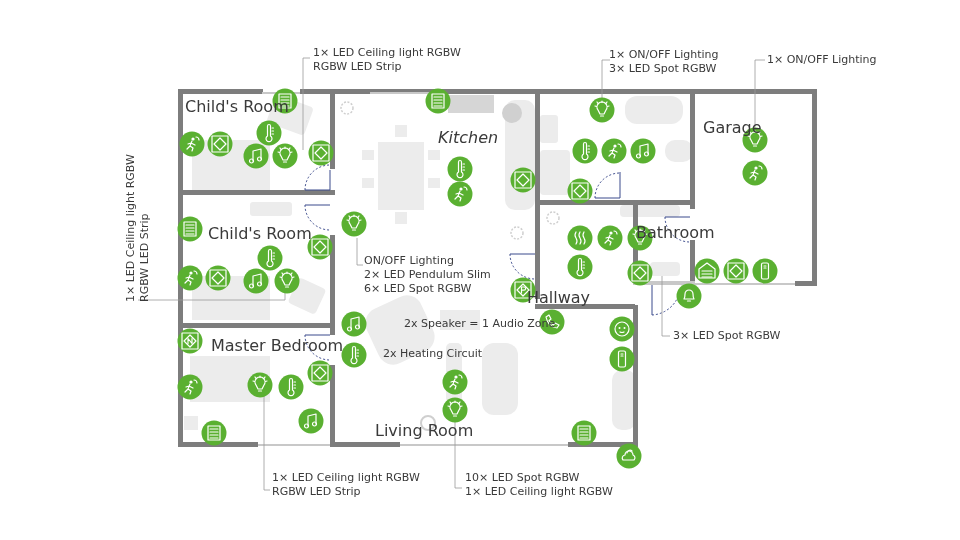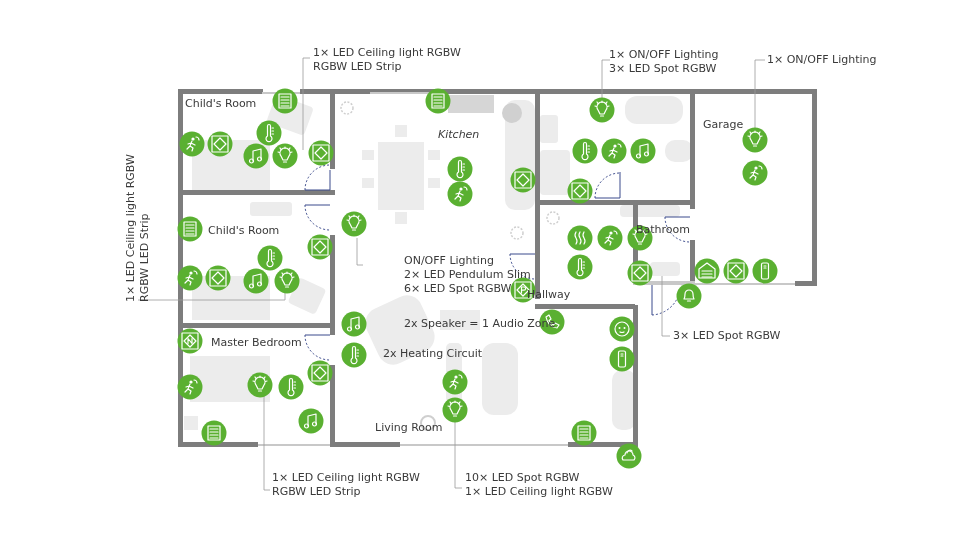--- a/index.html
+++ b/index.html
@@ -1,19 +1,19 @@
 <!DOCTYPE html>
 <html><head>
 <meta charset="utf-8">
 <style>
   html,body{margin:0;padding:0;background:#ffffff;}
   body{width:960px;height:540px;overflow:hidden;position:relative;font-family:"DejaVu Sans",sans-serif;color:#333;}
   #plan{position:absolute;left:0;top:0;}
   .lbl{position:absolute;font-size:11px;line-height:14px;color:#3a3a3a;white-space:nowrap;font-family:"DejaVu Sans",sans-serif;}
-  .room{position:absolute;font-size:11px;color:#3a3a3a;white-space:nowrap;font-family:"DejaVu Sans",sans-serif;}
+  .room{position:absolute;font-size:16px;color:#3a3a3a;white-space:nowrap;font-family:"DejaVu Sans",sans-serif;}
   .vert{position:absolute;font-size:11px;line-height:14px;color:#3a3a3a;white-space:nowrap;transform-origin:left top;transform:rotate(-90deg);}
 </style>
 </head>
 <body>
 
 <svg id="plan" width="960" height="540" viewBox="0 0 960 540">
 
   <g fill="#ececec">
     <rect x="192" y="140" width="78" height="50"></rect>
     <rect x="270" y="100" width="40" height="30" rx="4" transform="rotate(20 290 115)"></rect>
@@ -571,21 +571,21 @@
   <div>1× LED Ceiling light RGBW</div>
   <div>RGBW LED Strip</div>
 </div>
 <div class="lbl" style="left:609px;top:48px;">
   <div>1× ON/OFF Lighting</div>
   <div>3× LED Spot RGBW</div>
 </div>
 <div class="lbl" style="left:767px;top:53px;">
   <div>1× ON/OFF Lighting</div>
 </div>
-<div class="lbl" style="left:364px;top:254px;margin-left:40px;">
+<div class="lbl" style="left:364px;top:254px;">
   <div>ON/OFF Lighting</div>
   <div>2× LED Pendulum Slim</div>
   <div>6× LED Spot RGBW</div>
 </div>
 <div class="lbl" style="left:376px;top:317px;margin-left:28px;">2x Speaker = 1 Audio Zone</div>
 <div class="lbl" style="left:383px;top:347px;">2x Heating Circuit</div>
 <div class="lbl" style="left:673px;top:329px;">
   <div>3× LED Spot RGBW</div>
 </div>
 <div class="lbl" style="left:272px;top:471px;">

